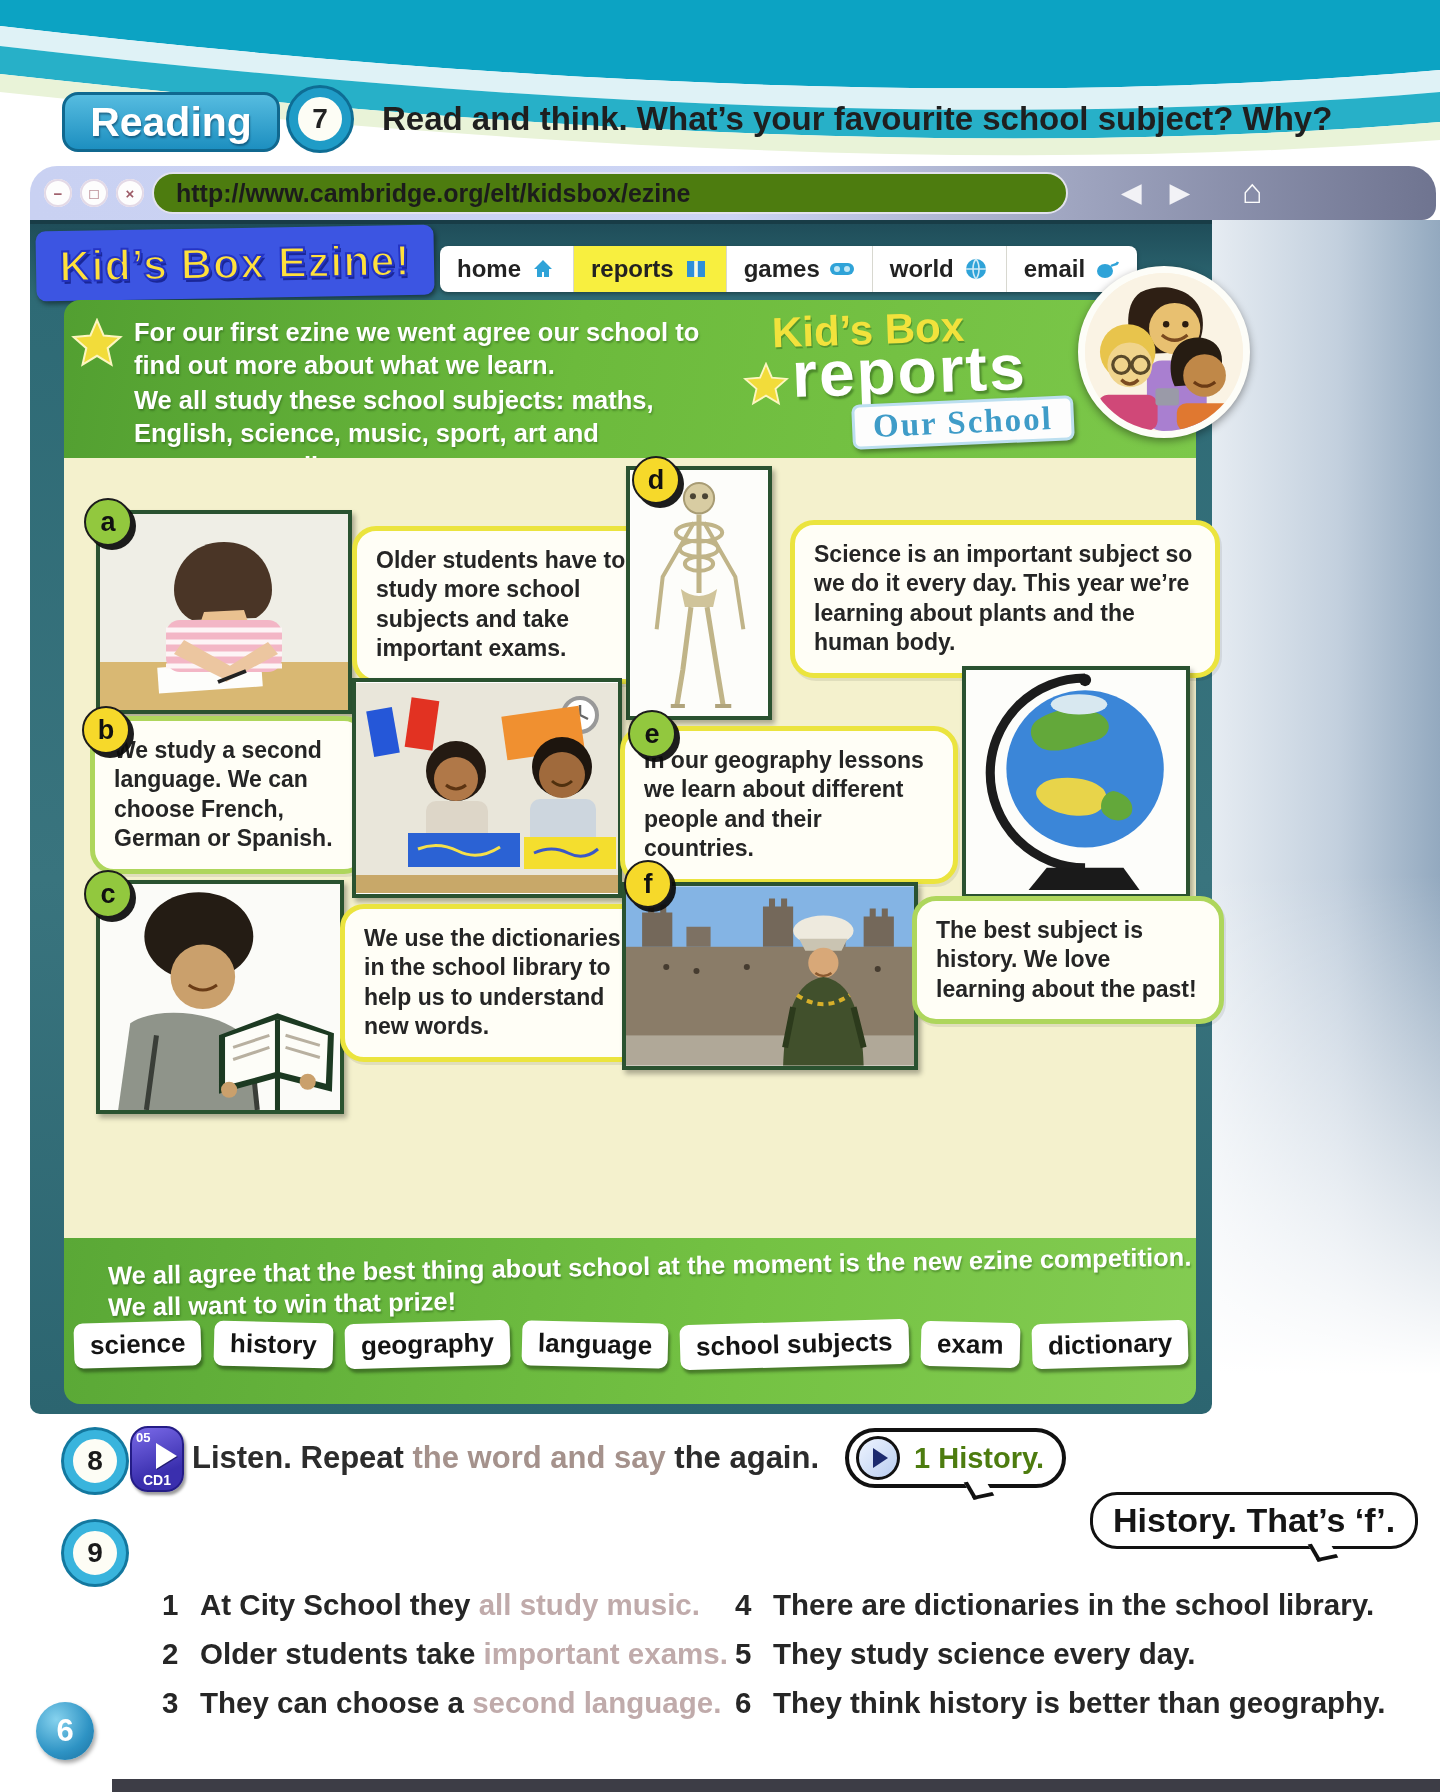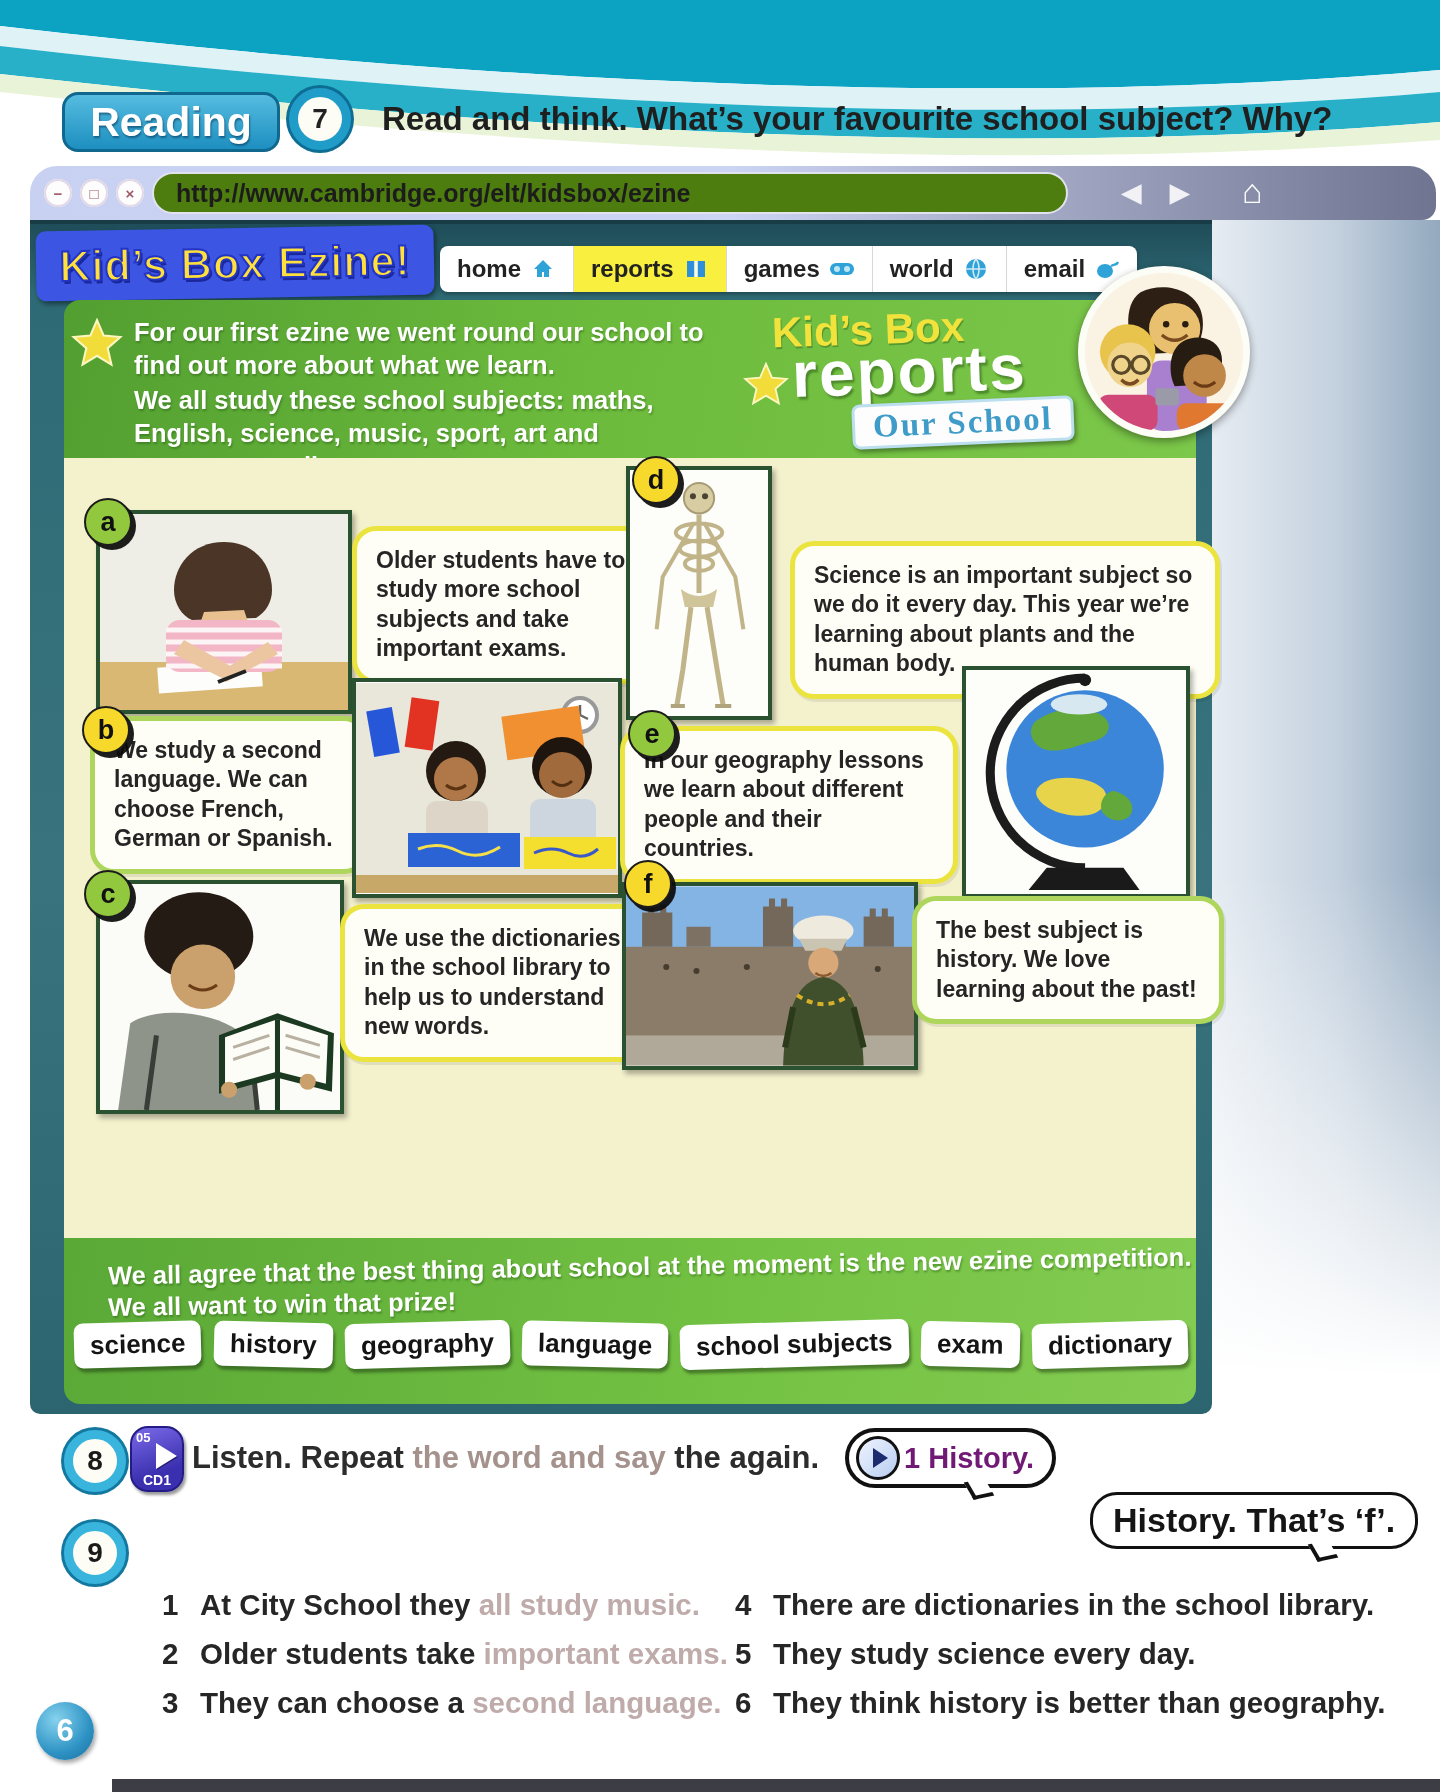--- a/index.html
+++ b/index.html
@@ -105,23 +105,23 @@
   .extext{position:absolute;font-size:31px;font-weight:600;color:#2c2c2c;white-space:nowrap;}
   .fade2{color:#a5928c;}
   .cd{position:absolute;left:130px;top:1426px;width:50px;height:62px;border-radius:18px;
       background:linear-gradient(160deg,#7a6ae8,#3a2fae 70%);border:2px solid #241c86;color:#fff;
       box-shadow:2px 3px 3px rgba(0,0,0,.4);}
   .cd .t{position:absolute;left:4px;top:2px;font-size:13px;font-weight:700;}
   .cd .b{position:absolute;left:0;right:0;bottom:2px;text-align:center;font-size:14px;font-weight:800;}
   .cd::after{content:"";position:absolute;right:5px;top:15px;border-left:21px solid #fff;
       border-top:13px solid transparent;border-bottom:13px solid transparent;
       filter:drop-shadow(1px 1px 0 #221c70);}
-  .abubble{position:absolute;display:flex;align-items:center;gap:4px;background:#fff;
+  .abubble{position:absolute;display:flex;align-items:center;gap:14px;background:#fff;
       border:4px solid #111;border-radius:30px;padding:4px 18px 4px 7px;font-size:29px;font-weight:700;
-      color:#701a75;white-space:nowrap;}
+      color:#4d7c0f;white-space:nowrap;}
   .play{width:38px;height:38px;border-radius:50%;border:3px solid #111;flex:none;
       background:linear-gradient(135deg,#eef4ff,#b9cdf0);display:flex;align-items:center;justify-content:center;}
   .play::after{content:"";border-left:15px solid #1c2a6e;border-top:10px solid transparent;
       border-bottom:10px solid transparent;margin-left:4px;}
   .tail{position:absolute;width:16px;height:16px;background:#fff;border-right:4px solid #111;
       border-bottom:4px solid #111;transform:rotate(60deg) skewX(-18deg);}
   .rbubble{position:absolute;background:#fff;border:3.5px solid #111;border-radius:27px;
       padding:6px 20px;font-size:34px;font-weight:700;color:#151515;white-space:nowrap;}
   .qrow{position:absolute;display:flex;font-size:29.5px;font-weight:600;color:#262626;white-space:nowrap;}
   .qrow .n{font-weight:800;width:38px;flex:none;}
@@ -198,21 +198,21 @@
           <ellipse cx="11" cy="13" rx="8" ry="7" fill="#2fa3d8"></ellipse>
           <path d="M17 8c4-2 6-1 7-4" stroke="#2fa3d8" stroke-width="2.4" fill="none"></path>
         </svg>
     </div>
   </div>
 
   <div class="gban"></div>
   <svg class="abs" style="left:70px;top:318px;width:54px;height:54px;" viewBox="0 0 52 52">
     <path d="M26 2l6.4 14.9 16.1 1.4-12.2 10.7 3.6 15.8L26 36.4 12.1 44.8l3.6-15.8L3.5 18.3l16.1-1.4z" fill="#f2dc3a" stroke="#fdf6c0" stroke-width="2"></path>
   </svg>
-  <div class="banner-p" style="left:134px;top:316px;width:600px;">For our first ezine we went round our school to find out more about what we learn.</div>
+  <div class="banner-p" style="left:134px;top:316px;width:600px;">For our first ezine we went agree our school to find out more about what we learn.</div>
   <div class="banner-p" style="left:134px;top:384px;width:565px;">We all study these school subjects: maths, English, science, music, sport, art and computer studies.</div>
   <div class="brand-small">Kid’s Box</div>
   <svg class="abs" style="left:742px;top:362px;width:48px;height:48px;" viewBox="0 0 52 52">
     <path d="M26 2l6.4 14.9 16.1 1.4-12.2 10.7 3.6 15.8L26 36.4 12.1 44.8l3.6-15.8L3.5 18.3l16.1-1.4z" fill="#f2dc3a" stroke="#fdf6c0" stroke-width="2"></path>
   </svg>
   <div class="brand-big">reports</div>
   <div class="tagline">Our School</div>
 
   <div class="cream"></div>
 
@@ -266,21 +266,21 @@
       <ellipse cx="68" cy="62" rx="23" ry="9" fill="none" stroke="#c0b488" stroke-width="4"></ellipse>
       <ellipse cx="68" cy="78" rx="19" ry="8" fill="none" stroke="#c0b488" stroke-width="4"></ellipse>
       <ellipse cx="68" cy="93" rx="14" ry="7" fill="none" stroke="#c0b488" stroke-width="4"></ellipse>
       <path d="M50 118q18 14 36 0l-4 18h-28z" fill="#d0c49a"></path>
       <path d="M63 52L32 106l-6 52M73 52l31 54 8 52" stroke="#c0b488" stroke-width="4" fill="none"></path>
       <path d="M60 136l-8 62-6 36M76 136l10 62 6 36" stroke="#c0b488" stroke-width="5" fill="none"></path>
       <path d="M40 234h14M84 234h16" stroke="#b0a47c" stroke-width="4"></path>
     </svg>
   </div>
   <div class="lbadge yl" style="left:632px;top:456px;">d</div>
-  <div class="bubble y" style="left:790px;top:520px;width:382px;margin-top:21px;">Science is an important subject so we do it every day. This year we’re learning about plants and the human body.</div>
+  <div class="bubble y" style="left:790px;top:520px;width:382px;">Science is an important subject so we do it every day. This year we’re learning about plants and the human body.</div>
 
   <div class="lbadge yl" style="left:82px;top:706px;">b</div>
   <div class="bubble g" style="left:90px;top:716px;width:230px;">We study a second language. We can choose French, German or Spanish.</div>
   <div class="photo" style="left:352px;top:678px;width:262px;height:212px;">
     <svg viewBox="0 0 262 210">
       <rect width="262" height="210" fill="#e9e6da"></rect>
       <circle cx="224" cy="32" r="17" fill="#fff" stroke="#999" stroke-width="4"></circle>
       <path d="M224 32V22M224 32l8 4" stroke="#666" stroke-width="2.5"></path>
       <rect x="14" y="26" width="26" height="46" fill="#2557d8" transform="rotate(-10 27 49)"></rect>
       <rect x="52" y="16" width="28" height="50" fill="#e23222" transform="rotate(8 66 41)"></rect>

